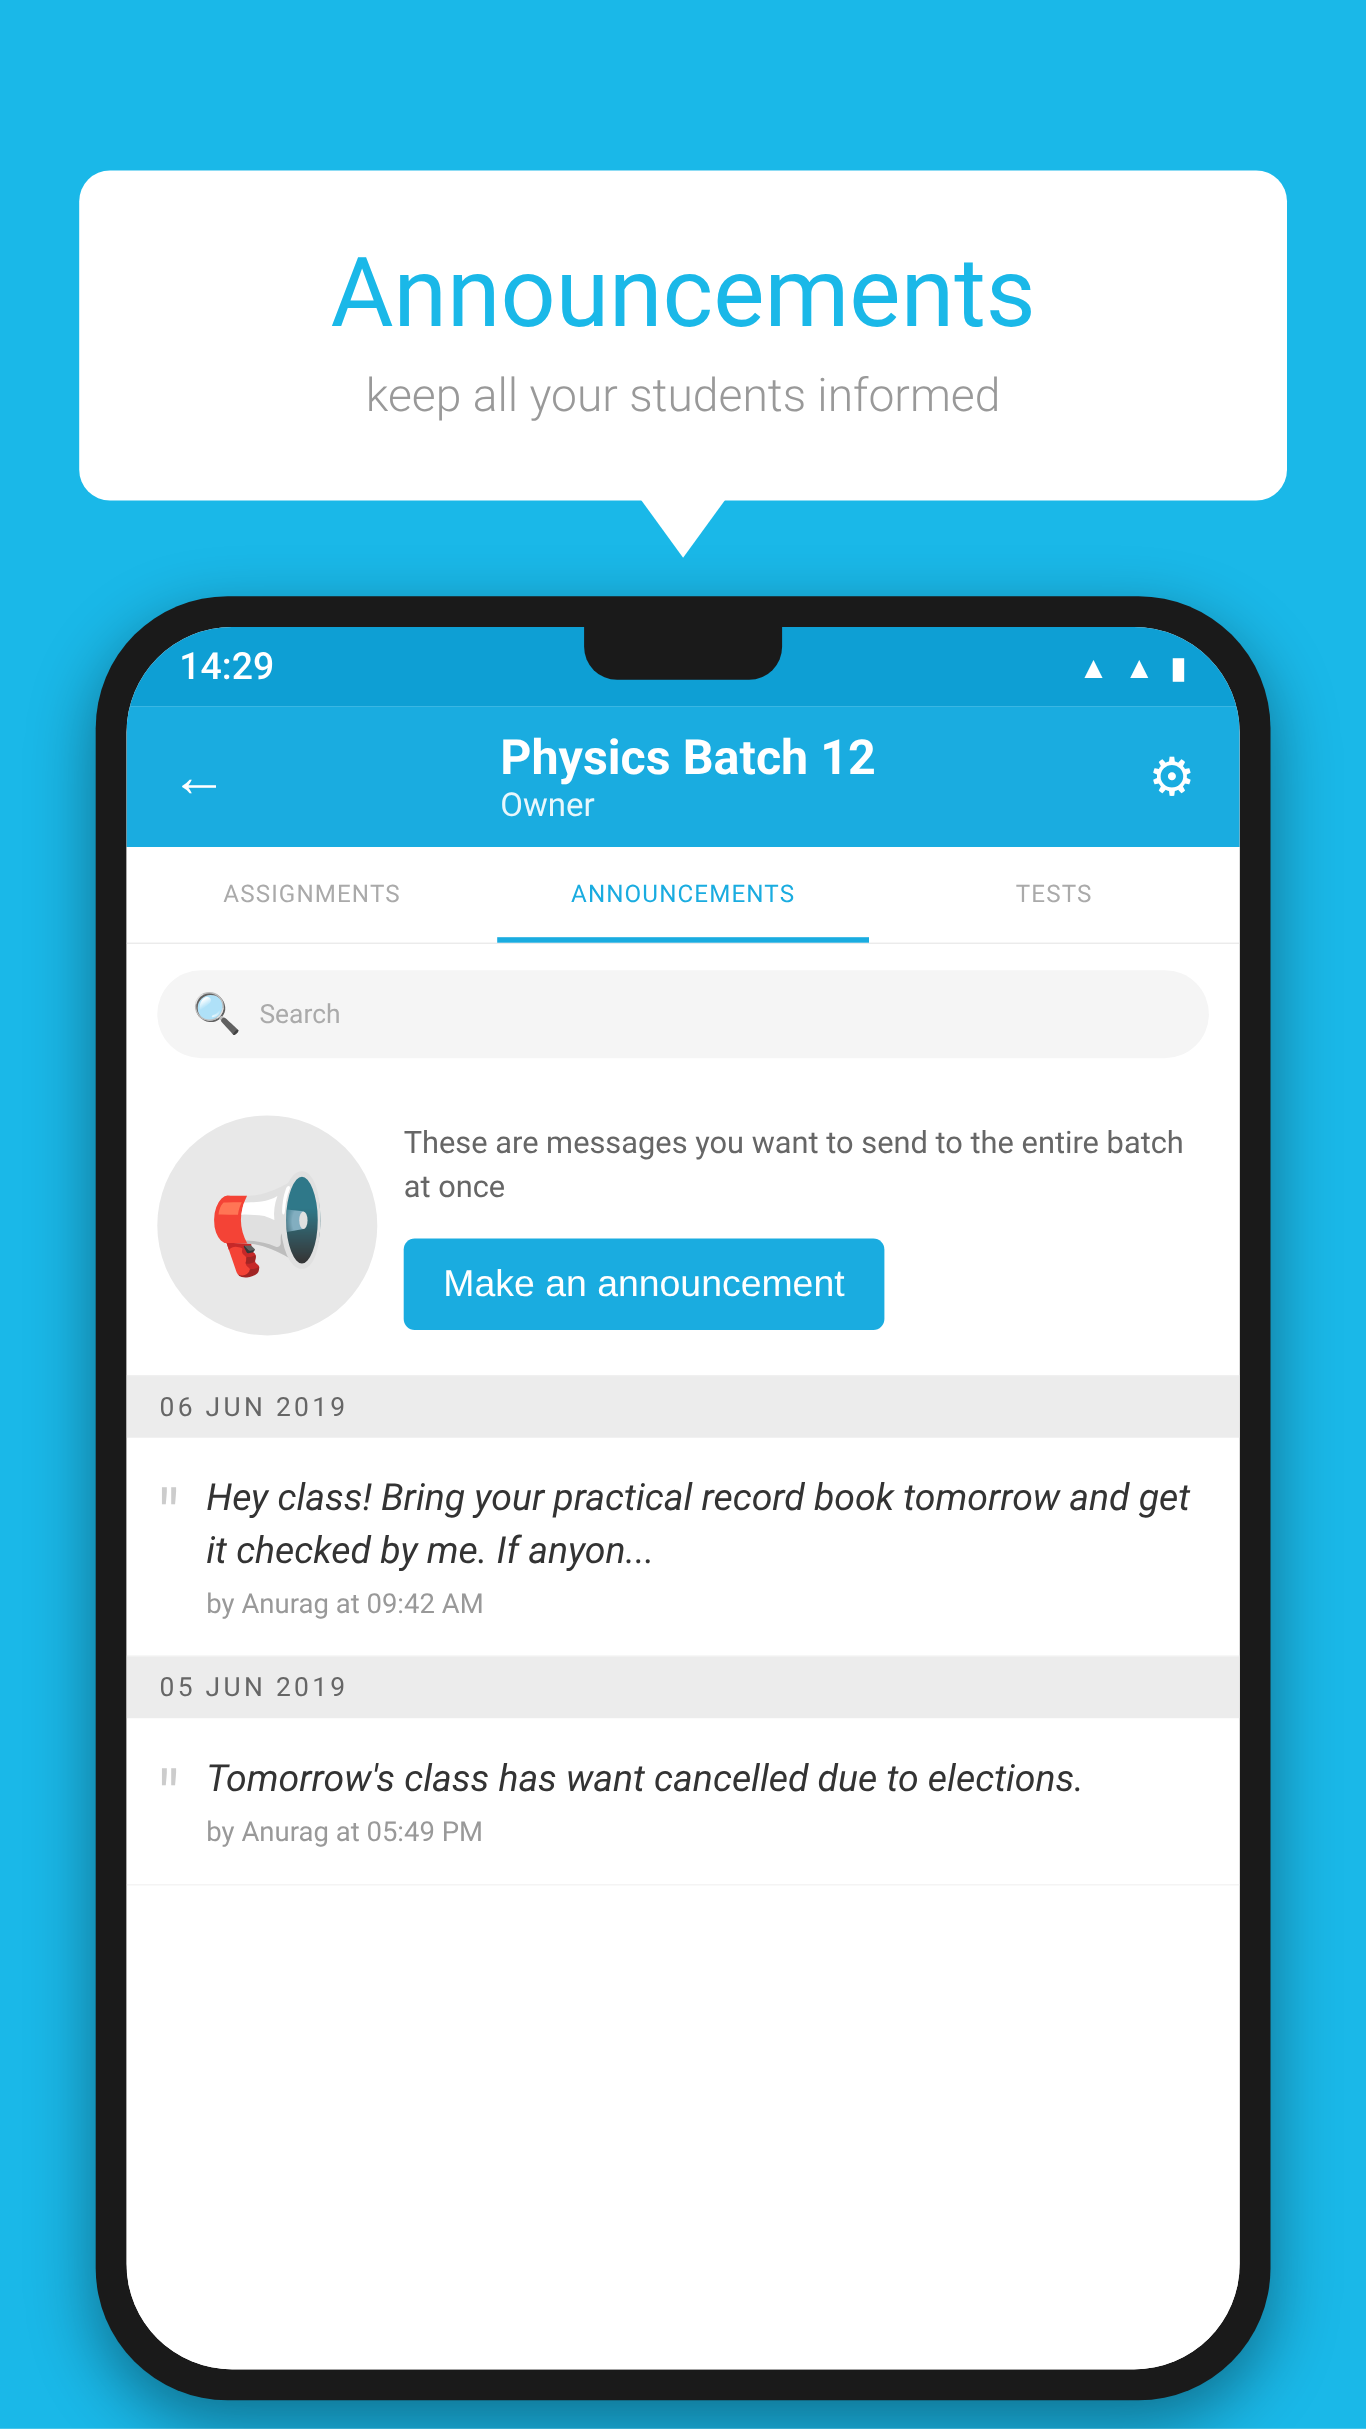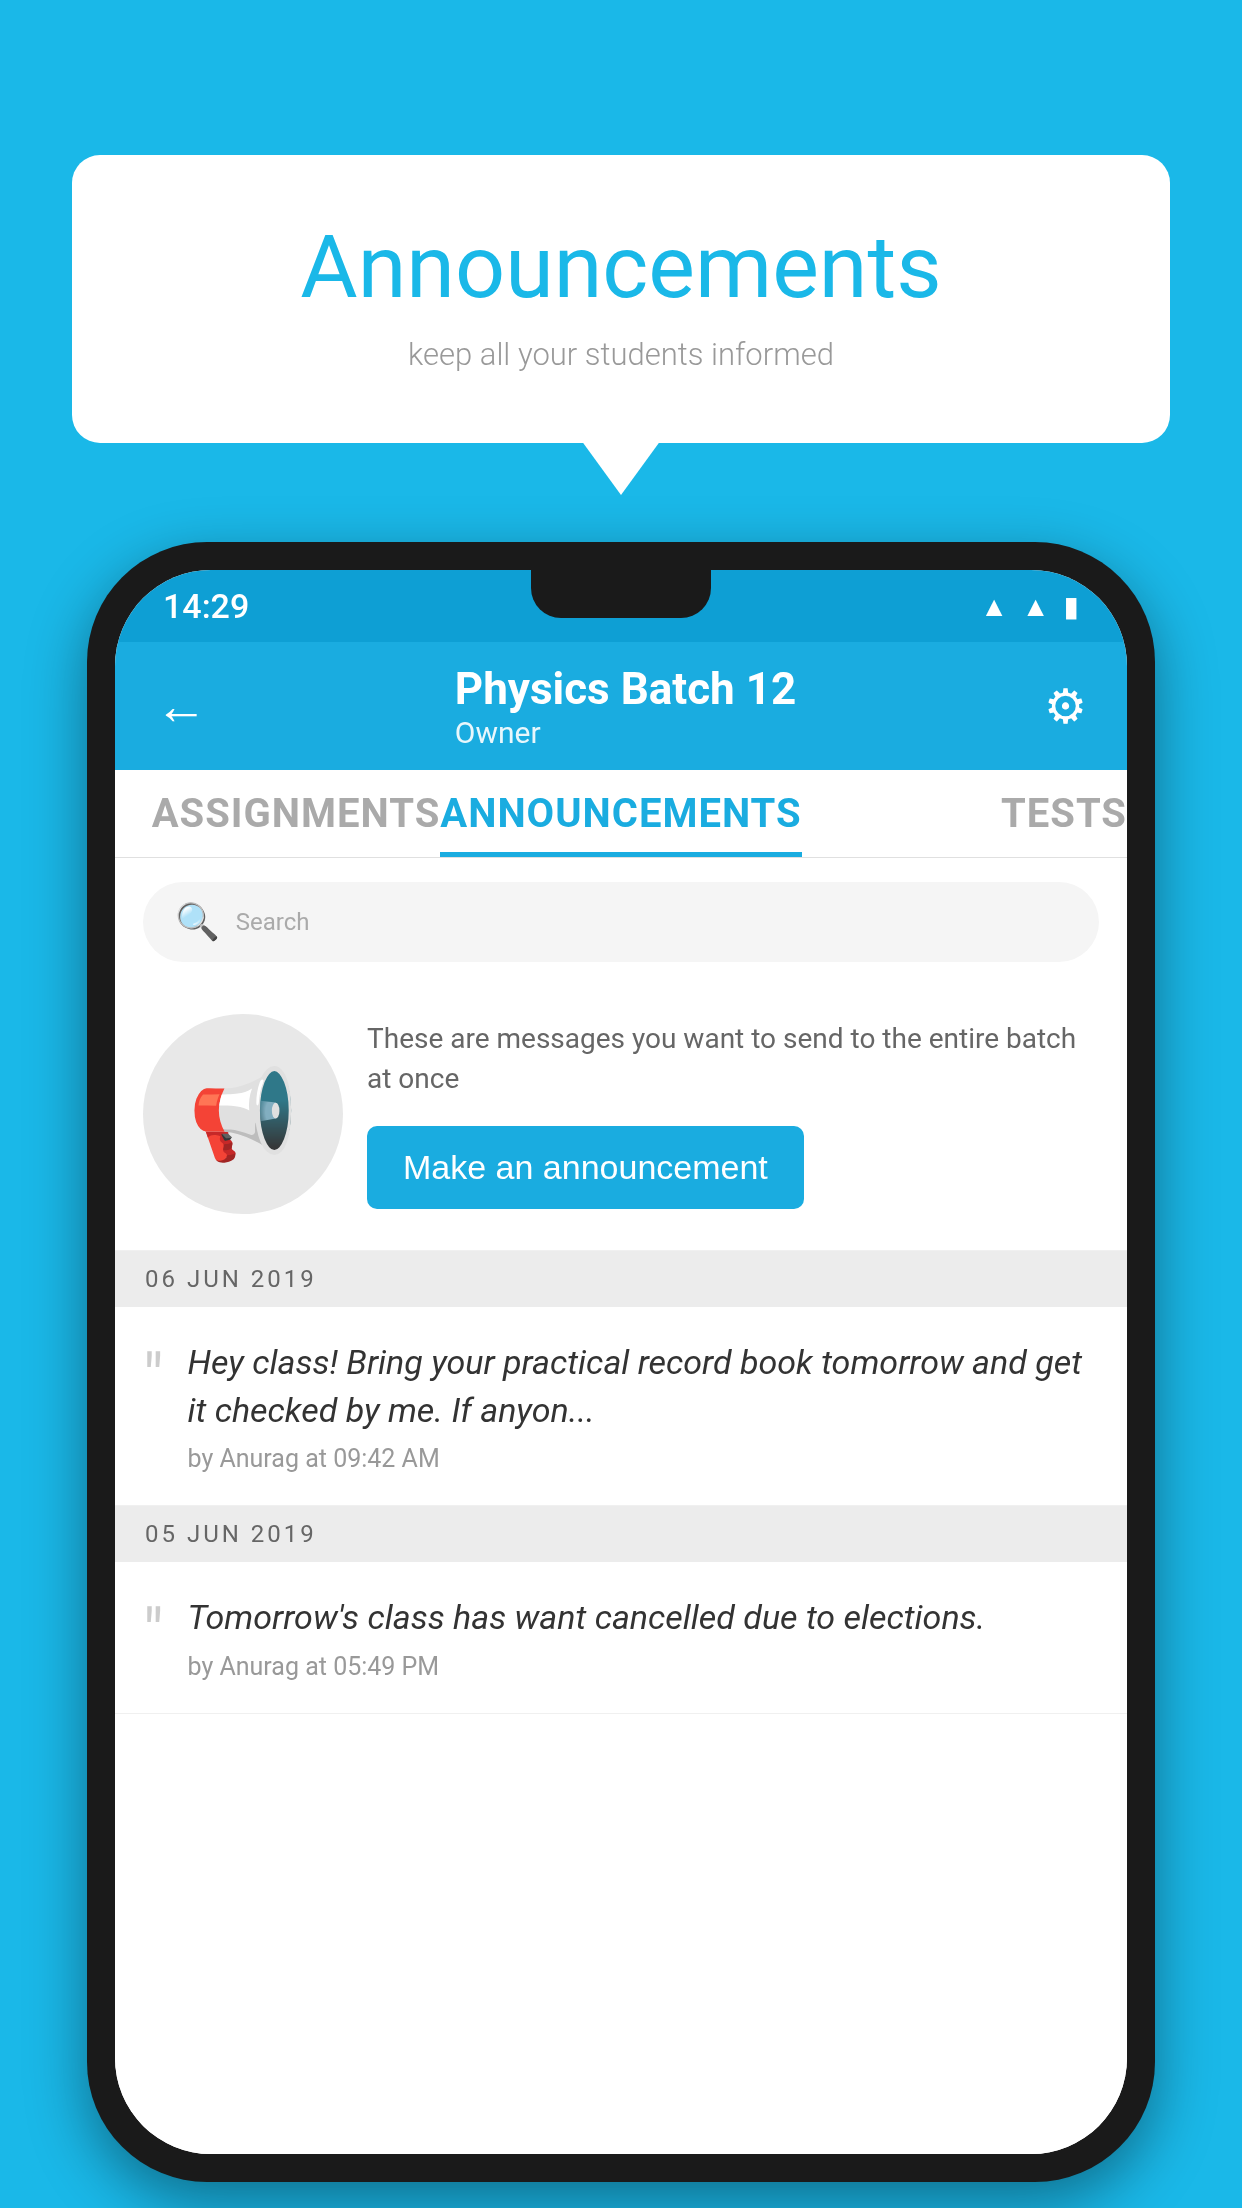--- a/index.html
+++ b/index.html
@@ -39,21 +39,21 @@
     }
 
     .speech-bubble-title {
       font-size: 88px;
       color: #1ab8e8;
       font-weight: 400;
       margin-bottom: 18px;
     }
 
     .speech-bubble-subtitle {
-      font-size: 31px;
+      font-size: 42px;
       color: #999;
       font-weight: 300;
     }
 
     
     .phone {
       position: absolute;
       top: 530px;
       left: 87px;
       width: 1068px;
@@ -149,23 +149,23 @@
       display: flex;
       align-items: stretch;
       height: 88px;
       border-bottom: 1px solid #e0e0e0;
     }
 
     .tab {
       flex: 1;
       display: flex;
       align-items: center;
-      justify-content: flex-end;
-      font-size: 40px;
-      font-weight: 700;
+      justify-content: center;
+      font-size: 22px;
+      font-weight: 400;
       color: #aaa;
       cursor: pointer;
       letter-spacing: 1px;
       position: relative;
     }
 
     .tab.active {
       color: #1aace0;
     }
 

